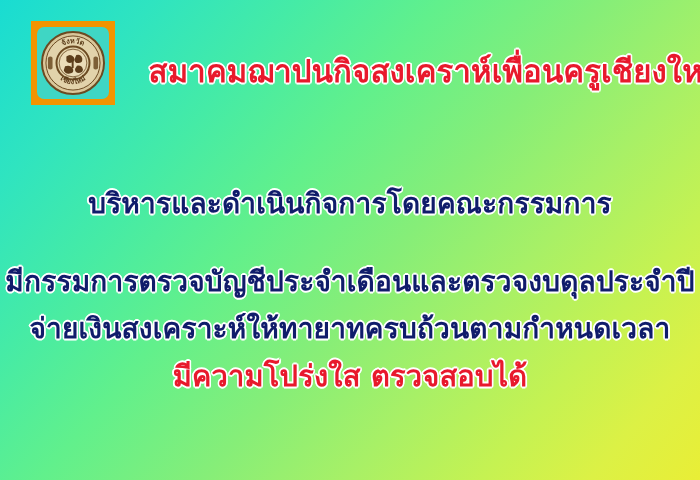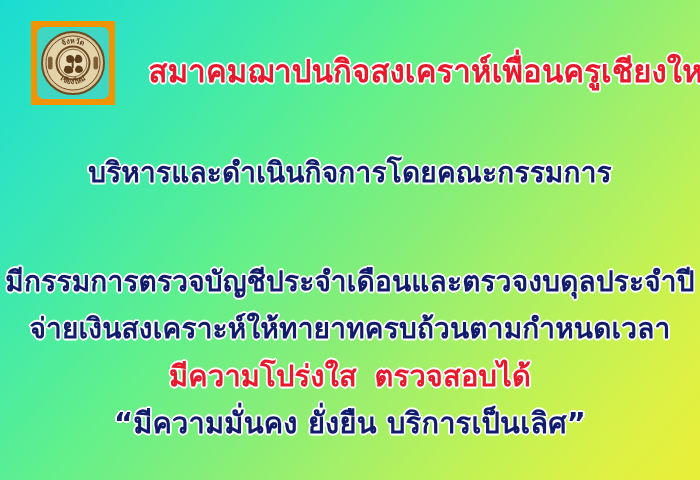--- a/index.html
+++ b/index.html
@@ -100,25 +100,25 @@
       -1.3px  1.3px 0 #ffffff,
        1.3px  1.3px 0 #ffffff,
        0px   -1.6px 0 #ffffff,
        0px    1.6px 0 #ffffff,
       -1.6px  0px   0 #ffffff,
        1.6px  0px   0 #ffffff;
   }
 
   #line-1 { top:  46px; font-size: 31px; padding-left: 86px; }
   #line-2 { top: 105px; font-size: 31px; }
-  #line-3 { top: 150px; font-size: 28px; }
+  #line-3 { top: 181px; font-size: 28px; }
   #line-4 { top: 213px; font-size: 28px; }
   #line-5 { top: 259px; font-size: 28px; }
   #line-6 { top: 306px; font-size: 28px; }
-  #line-7 { top: 353px; font-size: 29px; font-family: Liberation Mono, monospace; }
+  #line-7 { top: 353px; font-size: 29px; }
   #line-8 { top: 400px; font-size: 29px; }
 </style>
 </head>
 <body>
 
 <div id="banner">
 
   <div id="logo">
     <div id="logo-inner">
       <svg id="logo-seal" viewBox="0 0 100 100">
@@ -152,16 +152,15 @@
       </svg>
     </div>
   </div>
 
   <div id="text-block">
     <div class="line red" id="line-1">สมาคมฌาปนกิจสงเคราห์เพื่อนครูเชียงใหม่</div>
     <div class="line navy" id="line-3">บริหารและดำเนินกิจการโดยคณะกรรมการ</div>
     <div class="line navy" id="line-6">จ่ายเงินสงเคราะห์ให้ทายาทครบถ้วนตามกำหนดเวลา</div>
     <div class="line navy" id="line-5">มีกรรมการตรวจบัญชีประจำเดือนและตรวจงบดุลประจำปี</div>
     <div class="line red" id="line-7">มีความโปร่งใส ตรวจสอบได้</div>
-    <div class="line navy" id="line-8">“มีความมั่นคง ยั่งยืน บริการเป็นเลิศ”</div>
   </div>
 
 </div>
 
 </body></html>

